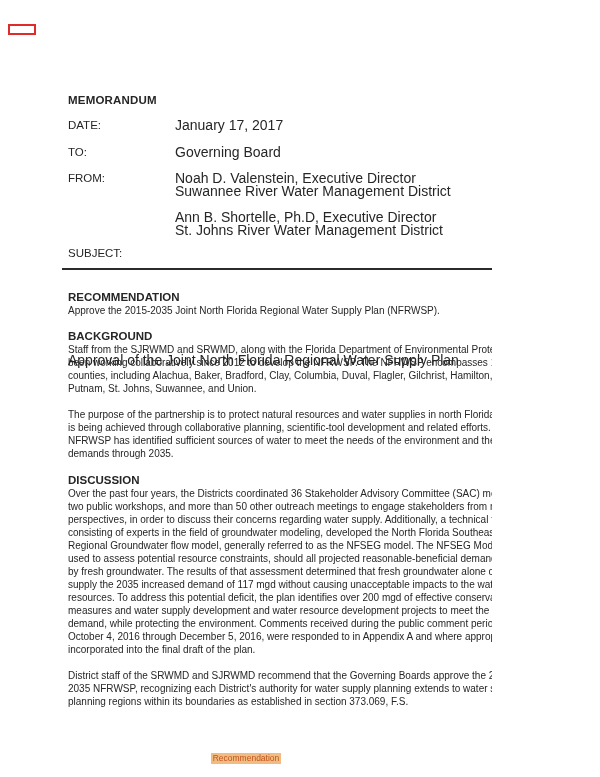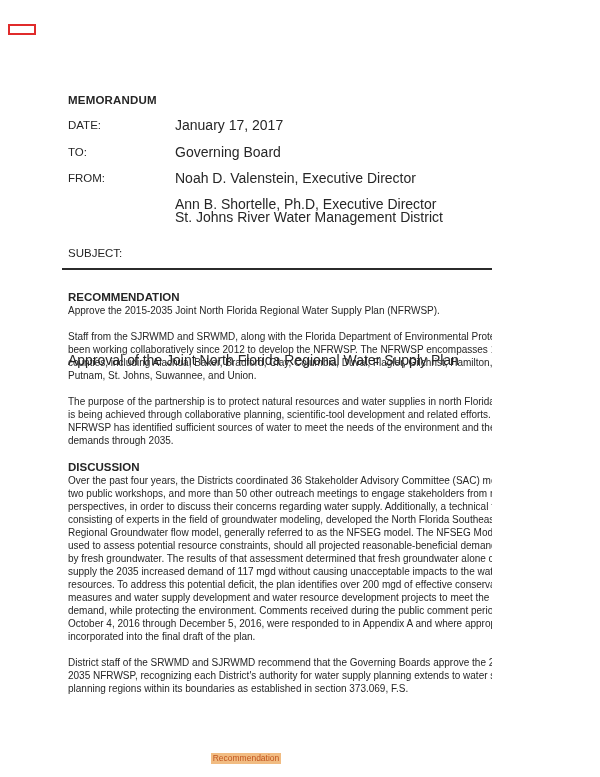--- a/index.html
+++ b/index.html
@@ -104,20 +104,21 @@
     <div class="flabel">TO:</div>
     <div class="fvalue">
       <div class="vline">Governing Board</div>
     </div>
   </div>
 
   <div class="frow frow-from">
     <div class="flabel">FROM:</div>
     <div class="fvalue">
       <div class="vline">Noah D. Valenstein, Executive Director</div>
+      <div class="vline">Suwannee River Water Management District</div>
       <div class="vline"></div>
       <div class="vline">Ann B. Shortelle, Ph.D, Executive Director</div>
       <div class="vline">St. Johns River Water Management District</div>
     </div>
   </div>
 
   <div class="frow frow-subject">
     <div class="flabel">SUBJECT:</div>
     <div class="fvalue">
       <div class="vline">Approval of the Joint North Florida Regional Water Supply Plan</div>
@@ -127,20 +128,21 @@
   <div class="rule"></div>
 
   <div class="sections">
 
     <div class="sec sec-recommendation">
       <h2>RECOMMENDATION</h2>
       <p>Approve the 2015-2035 Joint North Florida Regional Water Supply Plan (NFRWSP).</p>
     </div>
 
     <div class="sec sec-background">
+      <h2>BACKGROUND</h2>
       <p>Staff from the SJRWMD and SRWMD, along with the Florida Department of Environmental Protection, have been working collaboratively since 2012 to develop the NFRWSP. The NFRWSP encompasses 14 counties, including Alachua, Baker, Bradford, Clay, Columbia, Duval, Flagler, Gilchrist, Hamilton, Nassau, Putnam, St. Johns, Suwannee, and Union.</p>
       <p>The purpose of the partnership is to protect natural resources and water supplies in north Florida. This goal is being achieved through collaborative planning, scientific-tool development and related efforts. The NFRWSP has identified sufficient sources of water to meet the needs of the environment and the projected demands through 2035.</p>
     </div>
 
     <div class="sec sec-discussion">
       <h2>DISCUSSION</h2>
       <p>Over the past four years, the Districts coordinated 36 Stakeholder Advisory Committee (SAC) meetings, two public workshops, and more than 50 other outreach meetings to engage stakeholders from many perspectives, in order to discuss their concerns regarding water supply. Additionally, a technical team consisting of experts in the field of groundwater modeling, developed the North Florida Southeast-Georgia Regional Groundwater flow model, generally referred to as the NFSEG model. The NFSEG Model was used to assess potential resource constraints, should all projected reasonable-beneficial demands be met by fresh groundwater. The results of that assessment determined that fresh groundwater alone could not supply the 2035 increased demand of 117 mgd without causing unacceptable impacts to the water resources. To address this potential deficit, the plan identifies over 200 mgd of effective conservation measures and water supply development and water resource development projects to meet the projected demand, while protecting the environment. Comments received during the public comment period from October 4, 2016 through December 5, 2016, were responded to in Appendix A and where appropriate, incorporated into the final draft of the plan.</p>
       <p>District staff of the SRWMD and SJRWMD recommend that the Governing Boards approve the 2015 – 2035 NFRWSP, recognizing each District's authority for water supply planning extends to water supply planning regions within its boundaries as established in section 373.069, F.S.</p>
     </div>
 

